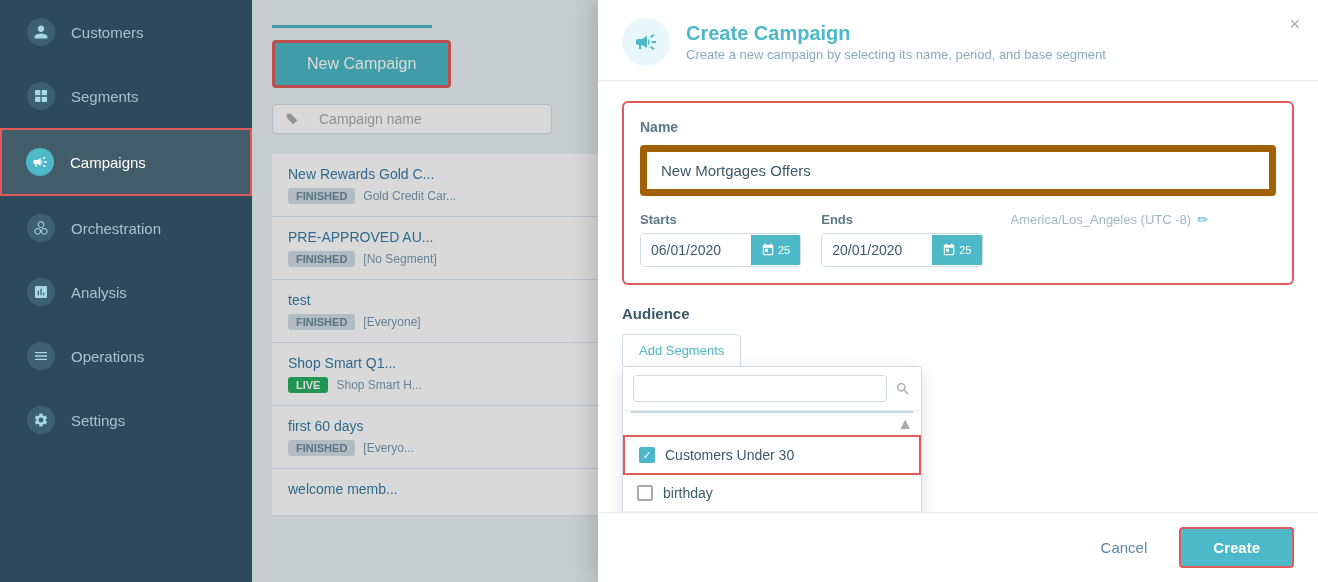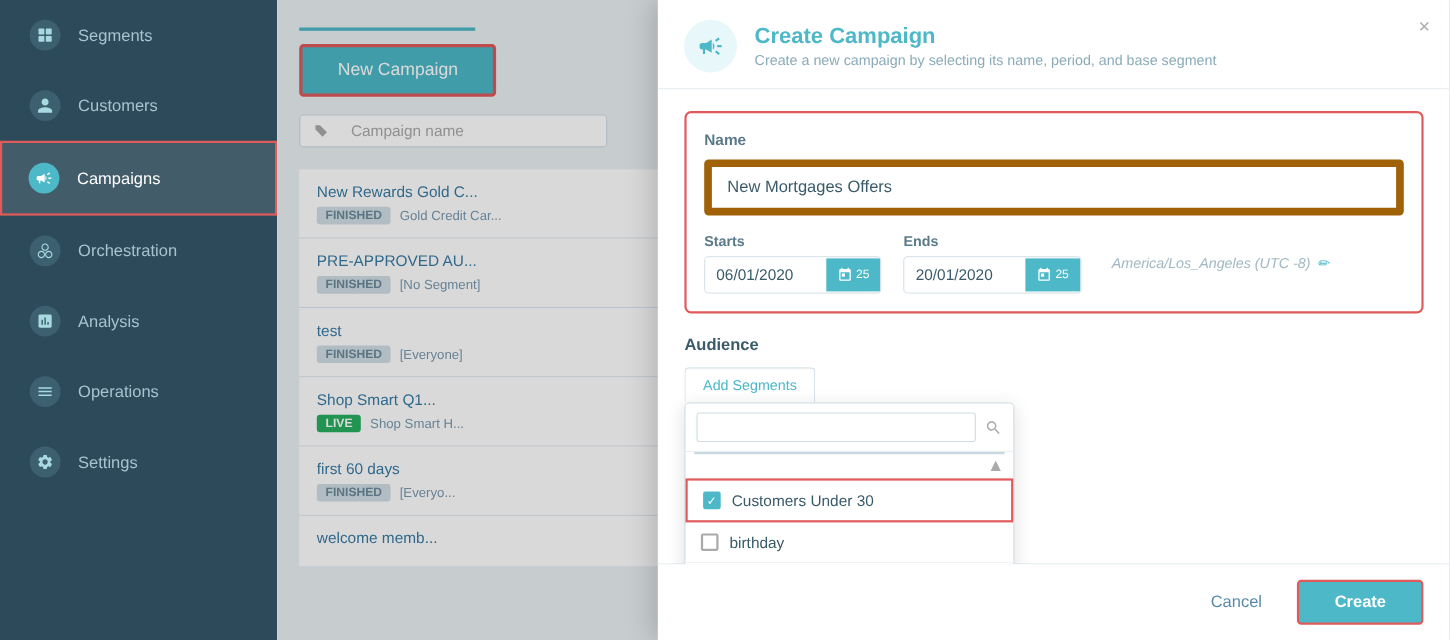--- a/index.html
+++ b/index.html
@@ -192,21 +192,21 @@
       border-radius: 4px;
       padding: 10px 14px;
       font-size: 15px;
       color: #3a5a6a;
       outline: none;
     }
 
     .dates-row {
       display: flex;
       gap: 20px;
-      align-items: center;
+      align-items: flex-start;
       margin-top: 16px;
     }
     .date-group { display: flex; flex-direction: column; gap: 6px; }
     .date-label { font-size: 13px; color: #5a7a8a; font-weight: 600; }
     .date-input-wrap {
       display: flex;
       align-items: center;
       border: 1px solid #d0dde5;
       border-radius: 4px;
       overflow: hidden;
@@ -228,21 +228,20 @@
       font-size: 13px;
       display: flex; align-items: center;
     }
     .timezone-text {
       font-size: 13px;
       color: #a0b8c4;
       display: flex;
       align-items: center;
       gap: 6px;
       margin-left: 8px;
-      font-style: italic;
     }
     .edit-icon { color: #4db8c8; cursor: pointer; }
 
     .audience-section { margin-top: 4px; }
     .audience-label { font-size: 15px; color: #3a5a6a; font-weight: 600; margin-bottom: 12px; }
 
     .add-segments-tab {
       display: inline-block;
       padding: 8px 16px;
       background: #fff;
@@ -348,35 +347,35 @@
       cursor: pointer;
     }
   </style>
 </head>
 <body>
 
 <div class="sidebar">
   <div class="sidebar-item">
     <div class="sidebar-icon">
       <svg width="16" height="16" viewBox="0 0 24 24" fill="currentColor">
+          <path d="M12 12c2.7 0 4.8-2.1 4.8-4.8S14.7 2.4 12 2.4 7.2 4.5 7.2 7.2 9.3 12 12 12zm0 2.4c-3.2 0-9.6 1.6-9.6 4.8v2.4h19.2v-2.4c0-3.2-6.4-4.8-9.6-4.8z"></path>
+        </svg>
+    </div>
+    <span class="sidebar-label">Customers</span>
+  </div>
+  <div class="sidebar-item">
+    <div class="sidebar-icon">
+      <svg width="16" height="16" viewBox="0 0 24 24" fill="currentColor">
           <rect x="3" y="3" width="8" height="8" rx="1"></rect>
           <rect x="13" y="3" width="8" height="8" rx="1"></rect>
           <rect x="3" y="13" width="8" height="8" rx="1"></rect>
           <rect x="13" y="13" width="8" height="8" rx="1"></rect>
         </svg>
     </div>
     <span class="sidebar-label">Segments</span>
-  </div>
-  <div class="sidebar-item">
-    <div class="sidebar-icon">
-      <svg width="16" height="16" viewBox="0 0 24 24" fill="currentColor">
-          <path d="M12 12c2.7 0 4.8-2.1 4.8-4.8S14.7 2.4 12 2.4 7.2 4.5 7.2 7.2 9.3 12 12 12zm0 2.4c-3.2 0-9.6 1.6-9.6 4.8v2.4h19.2v-2.4c0-3.2-6.4-4.8-9.6-4.8z"></path>
-        </svg>
-    </div>
-    <span class="sidebar-label">Customers</span>
   </div>
   <div class="sidebar-item active">
     <div class="sidebar-icon">
       <svg width="16" height="16" viewBox="0 0 24 24" fill="currentColor">
           <path d="M18 11v2h4v-2h-4zm-2 6.61c.96.71 2.21 1.65 3.2 2.39.4-.53.8-1.07 1.2-1.6-.99-.74-2.24-1.68-3.2-2.4-.4.54-.8 1.08-1.2 1.61zM20.4 5.6c-.4-.53-.8-1.07-1.2-1.6-.99.74-2.24 1.68-3.2 2.39.4.53.8 1.07 1.2 1.61.96-.72 2.21-1.65 3.2-2.4zM4 9c-1.1 0-2 .9-2 2v2c0 1.1.9 2 2 2h1v4h2v-4h1l5 3V6L8 9H4zm11.5 3c0-1.33-.58-2.53-1.5-3.35v6.69c.92-.81 1.5-2.01 1.5-3.34z"></path>
         </svg>
     </div>
     <span class="sidebar-label">Campaigns</span>
   </div>
   <div class="sidebar-item">

